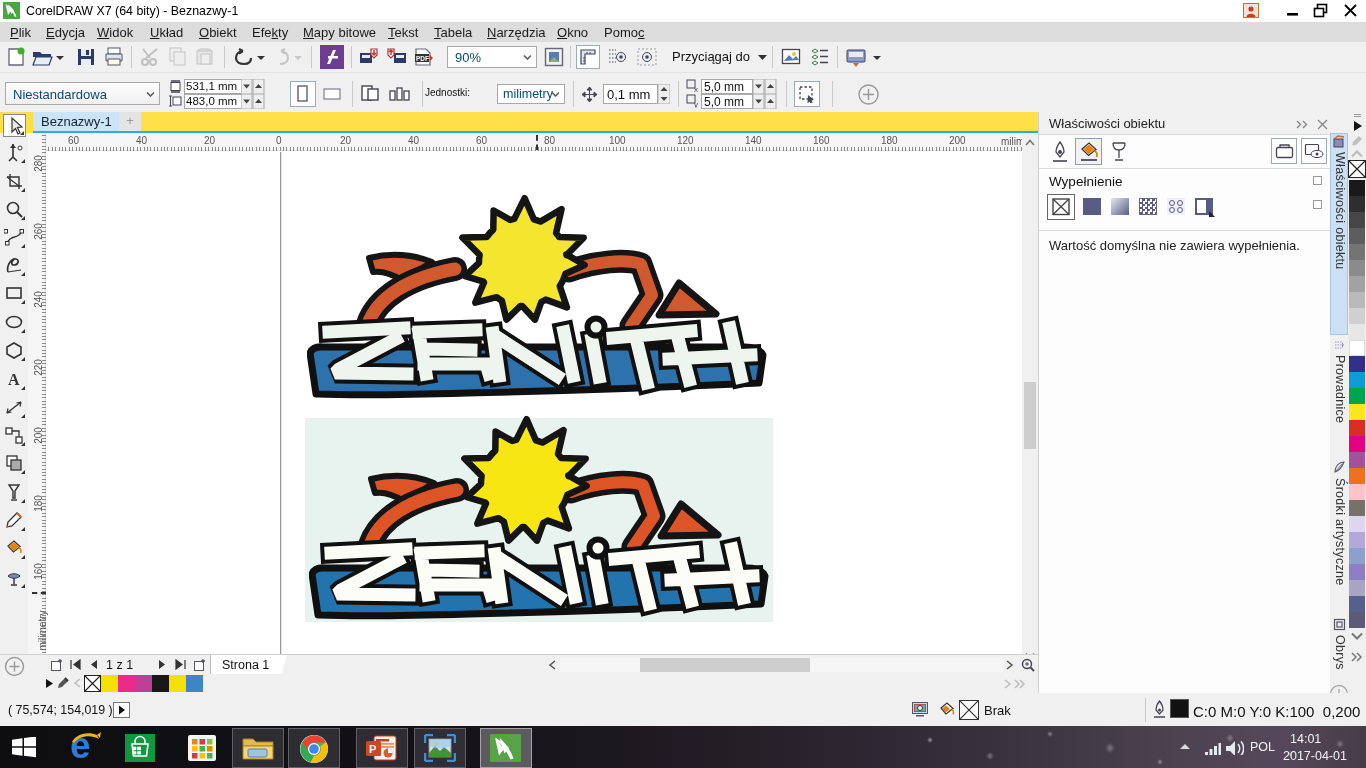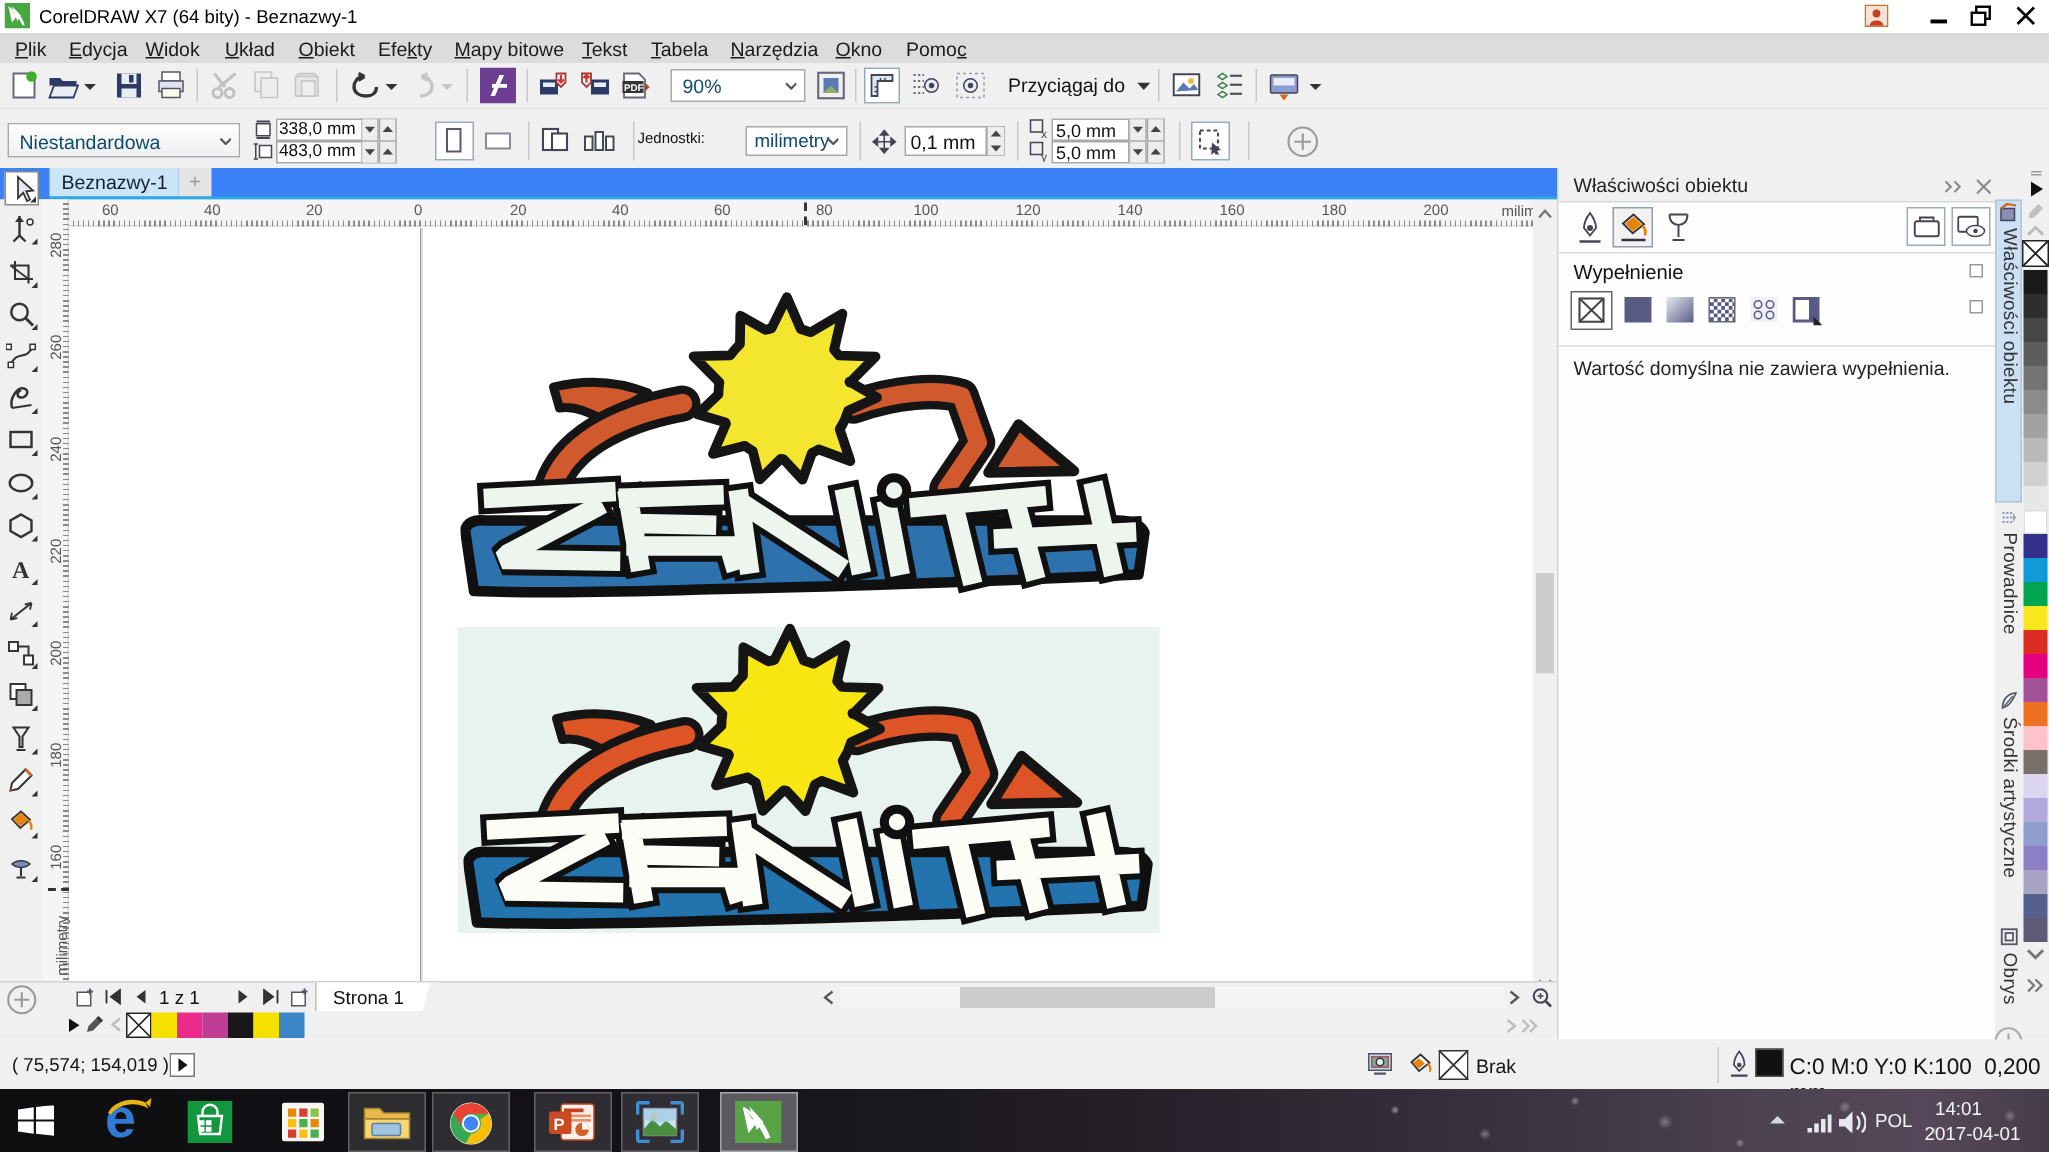--- a/index.html
+++ b/index.html
@@ -3,21 +3,21 @@
 *{margin:0;padding:0;box-sizing:border-box}
 html,body{width:1366px;height:768px;overflow:hidden}
 body{font-family:"Liberation Sans",sans-serif;position:relative;background:#fff}
 .abs{position:absolute}
 #titlebar{left:0;top:0;width:1366px;height:22px;background:#fff;font-size:13px;color:#000}
 #menubar{left:0;top:22px;width:1366px;height:20px;background:#dcdcdc;font-size:13px;color:#1a1a1a}
 .menuitem{position:absolute;top:3px}
 .menuitem u{text-decoration:underline}
 #toolbar{left:0;top:42px;width:1366px;height:30px;background:#f0f0f0}
 #propbar{left:0;top:72px;width:1366px;height:40px;background:#f0f0f0;border-top:1px solid #e3e3e3}
-#tabrow{left:0;top:112px;width:1220px;height:21px;background:#3b82f6}
+#tabrow{left:0;top:112px;width:1220px;height:21px;background:#fde047}
 .tsep{position:absolute;width:1px;background:#c8c8c8}
 #statusbar{left:0;top:693px;width:1366px;height:33px;background:#f0f0f0;font-size:13px;color:#111}
 #taskbar{left:0;top:726px;width:1366px;height:42px;background:linear-gradient(90deg,#0e0e10 0%,#131117 30%,#1c1820 45%,#251f28 55%,#38303d 72%,#4c4250 86%,#56485a 94%,#463c48 100%)}
 .combo{position:absolute;background:#fff;border:1px solid #a8a8a8;font-size:13px;color:#0c4a6e}
 .combo .arr{position:absolute;right:5px;top:50%;margin-top:-3px;width:8px;height:6px}
 .edit{position:absolute;background:#fff;border:1px solid #a8a8a8;font-size:13px;color:#111;padding:1px 3px}
 #toolbox{left:0;top:133px;width:28px;height:521px;background:#f0f0f0}
 .tool{position:absolute;left:3px;width:23px;height:23px}
 .tool svg{position:absolute;left:1px;top:1px}
 .fly{position:absolute;right:1px;bottom:1px;width:0;height:0;border-left:4px solid transparent;border-bottom:4px solid #333}
@@ -218,21 +218,21 @@
       </svg>
     </div>
  <svg class="abs" style="left:169px;top:7px" width="13" height="13">
       <rect x="2" y="2.5" width="9" height="8" fill="#fff" stroke="#445"></rect>
       <path d="M2,1 h9 M2,12 h9" stroke="#445" stroke-width="1.4"></path>
     </svg>
  <svg class="abs" style="left:169px;top:21px" width="13" height="13">
       <rect x="4" y="3" width="8" height="8" fill="#fff" stroke="#445"></rect>
       <path d="M1.5,2 v10 m-1.5,-10 h3 m-3,10 h3" stroke="#445"></path>
     </svg>
- <div class="abs edit" style="left:184px;top:6px;width:58px;height:15px;font-size:11.5px;padding:0 1px">338,0 mm</div>
+ <div class="abs edit" style="left:184px;top:6px;width:58px;height:15px;font-size:11.5px;padding:0 1px">531,1 mm</div>
  <div class="abs edit" style="left:184px;top:21px;width:58px;height:15px;font-size:11.5px;padding:0 1px">483,0 mm</div>
  <svg class="abs" style="left:241px;top:6px" width="24" height="15">
       <rect x="0" y="0" width="11" height="15" fill="#eee" stroke="#aaa"></rect>
       <path d="M2.2,5.5 l3.4,4 l3.4,-4 z" fill="#444"></path>
       <rect x="12" y="0" width="11" height="15" fill="#eee" stroke="#aaa"></rect>
       <path d="M14,9 l3.5,-4 l3.5,4 z" fill="#444"></path>
     </svg>
  <svg class="abs" style="left:241px;top:21px" width="24" height="15">
       <rect x="0" y="0" width="11" height="15" fill="#eee" stroke="#aaa"></rect>
       <path d="M2.2,5.5 l3.4,4 l3.4,-4 z" fill="#444"></path>

